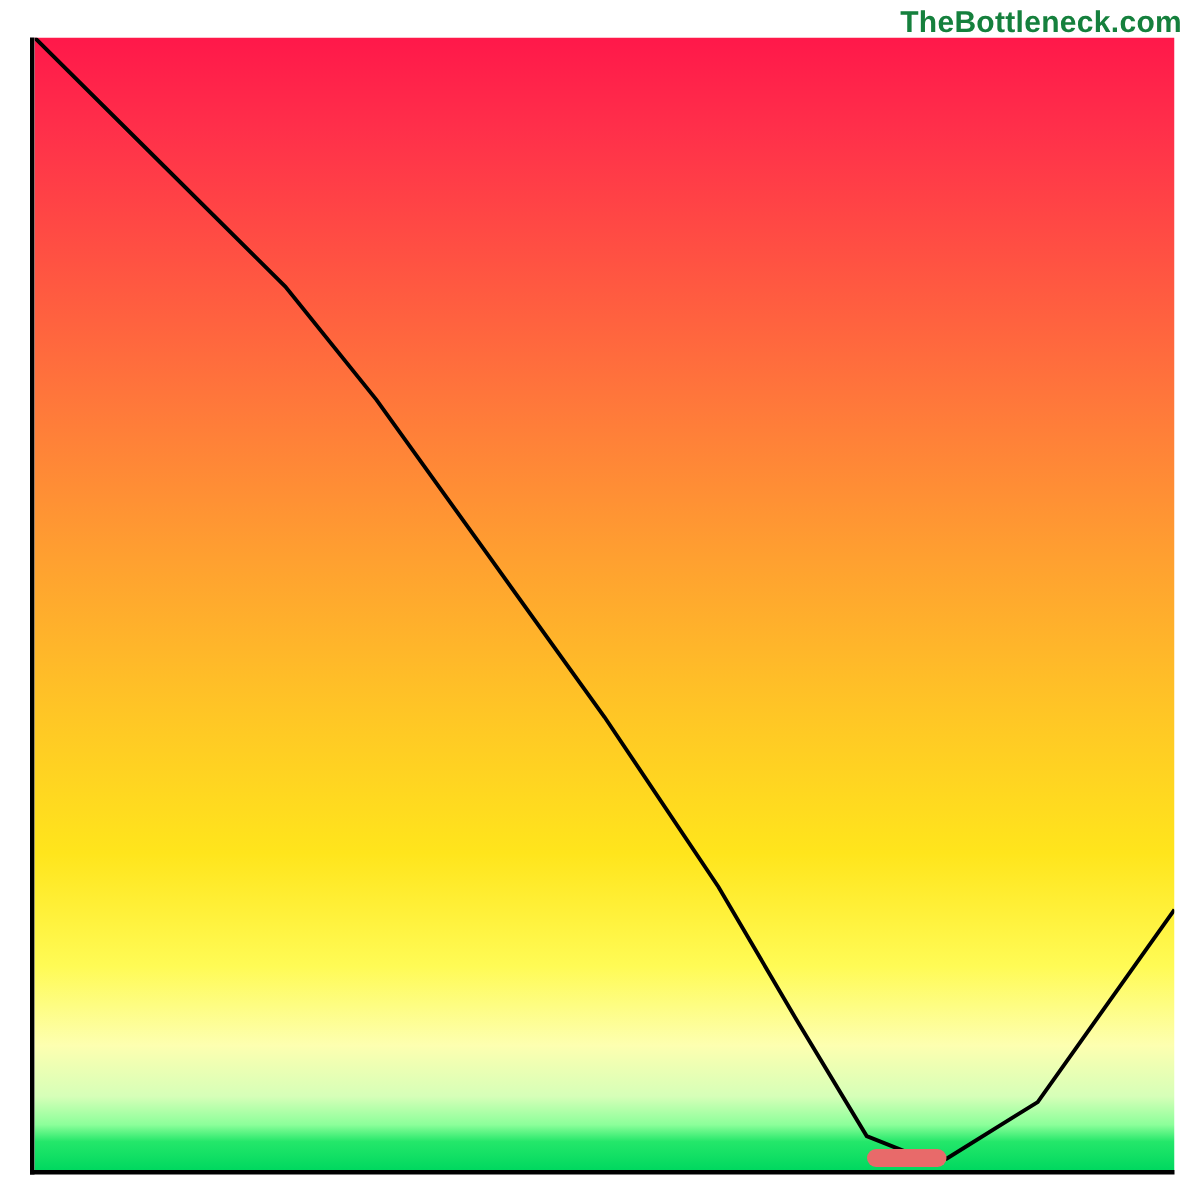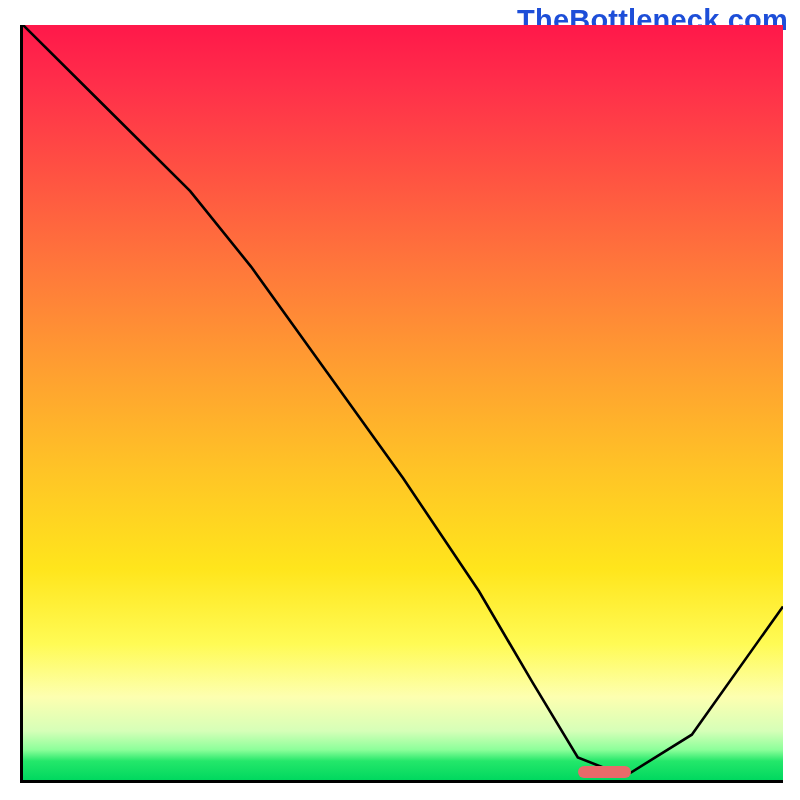--- a/index.html
+++ b/index.html
@@ -13,23 +13,23 @@
   }
   .wrapper {
     position: relative;
     width: 800px;
     height: 800px;
   }
   .watermark {
     position: absolute;
     top: 4px;
     right: 12px;
-    font-size: 29px;
+    font-size: 20px;
     font-weight: 700;
-    color: #1d4ed8;
+    color: #15803d;
     letter-spacing: 0.2px;
   }
   .plot-area {
     position: absolute;
     left: 20px;
     top: 25px;
     width: 760px;
     height: 755px;
     border-left: 3px solid #000;
     border-bottom: 3px solid #000;

